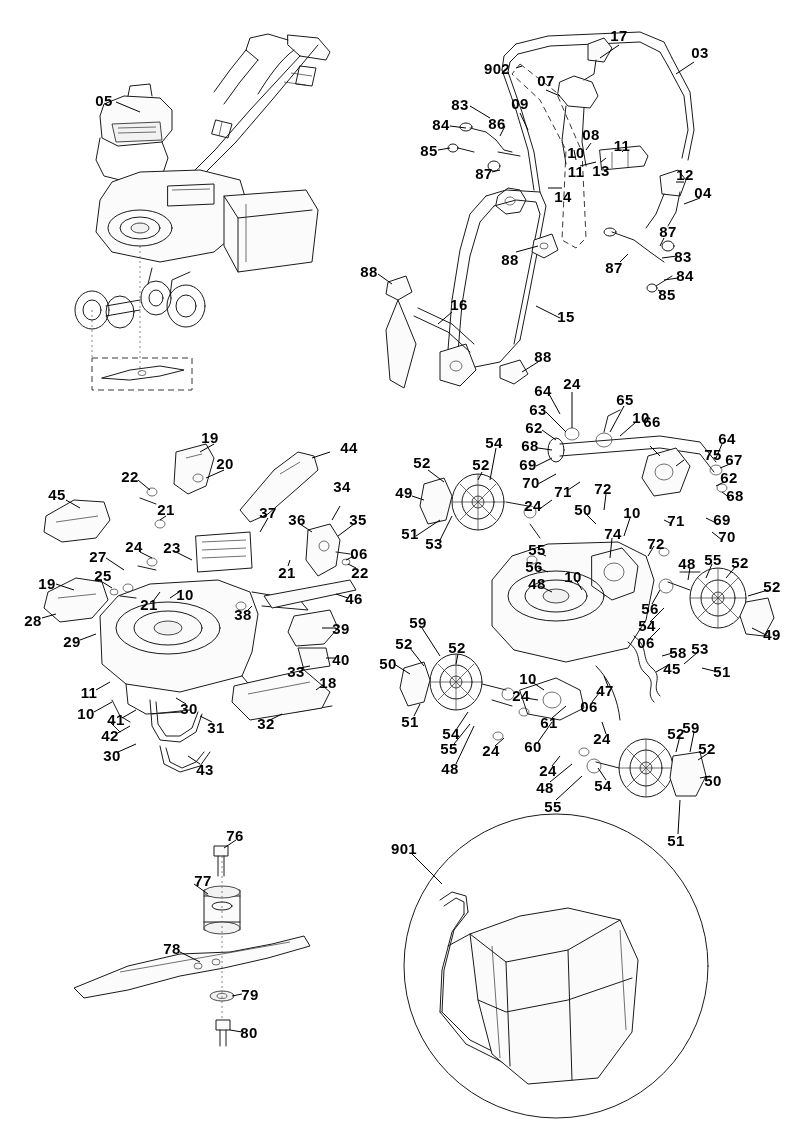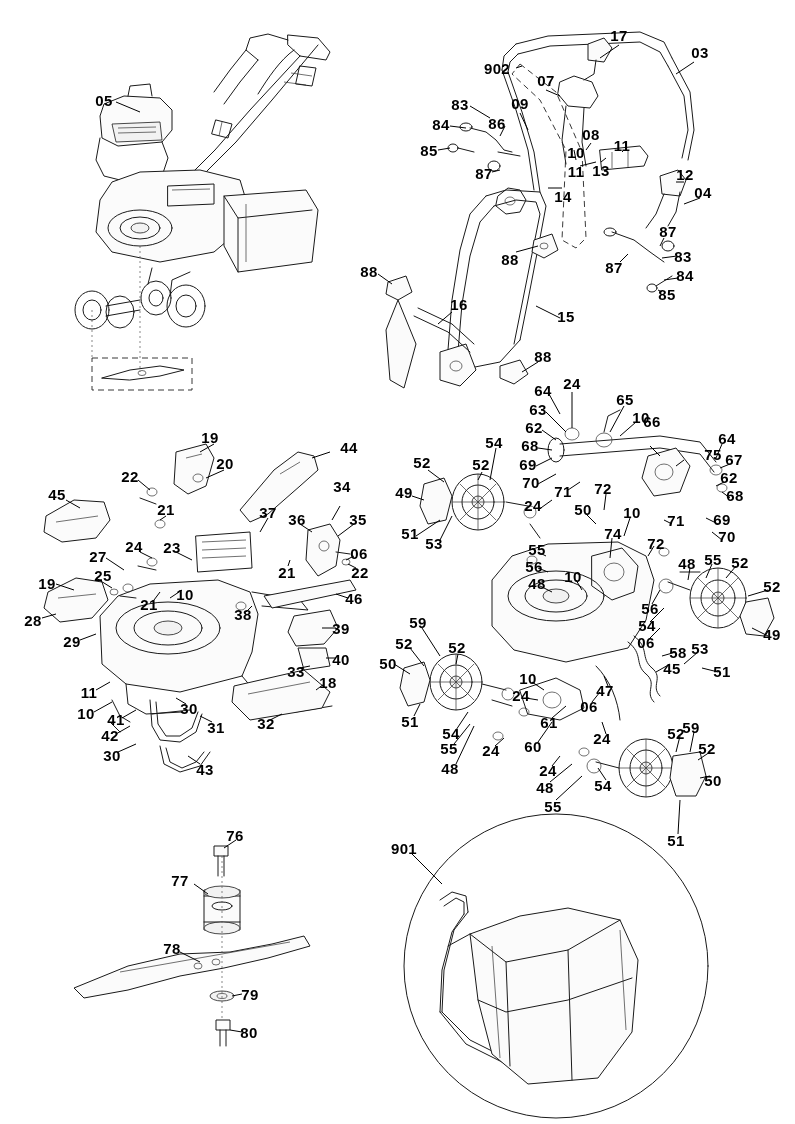--- a/index.html
+++ b/index.html
@@ -647,19 +647,19 @@
       <div class="callout" style="left: 450px; top: 768px;">48</div>
       <div class="callout" style="left: 491px; top: 750px;">24</div>
       <div class="callout" style="left: 548px; top: 770px;">24</div>
       <div class="callout" style="left: 713px; top: 780px;">50</div>
       <div class="callout" style="left: 545px; top: 787px;">48</div>
       <div class="callout" style="left: 603px; top: 785px;">54</div>
       <div class="callout" style="left: 553px; top: 806px;">55</div>
       <div class="callout" style="left: 676px; top: 840px;">51</div>
       <div class="callout" style="left: 235px; top: 835px;">76</div>
       <div class="callout" style="left: 404px; top: 848px;">901</div>
-      <div class="callout" style="left: 180px; top: 880px;">77</div>
+      <div class="callout" style="left: 203px; top: 880px;">77</div>
       <div class="callout" style="left: 172px; top: 948px;">78</div>
       <div class="callout" style="left: 250px; top: 994px;">79</div>
       <div class="callout" style="left: 249px; top: 1032px;">80</div>
     </div>
 
 </div>
 
 </body></html>

